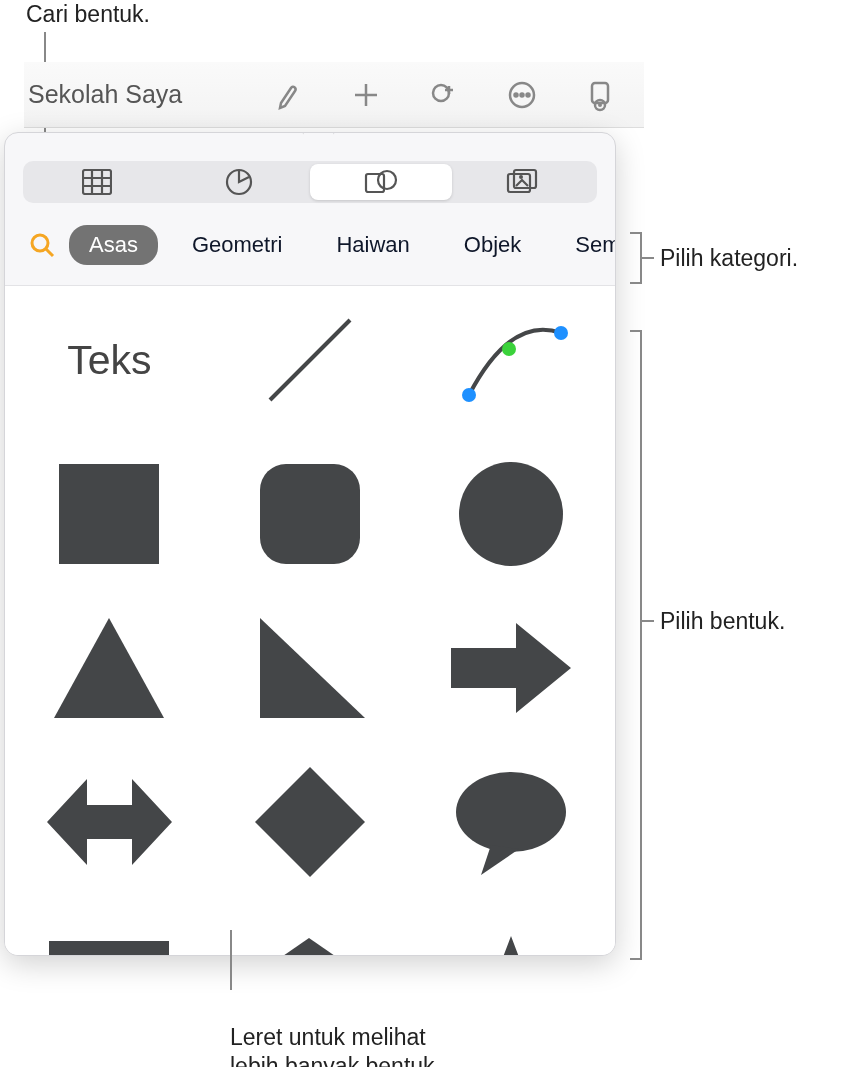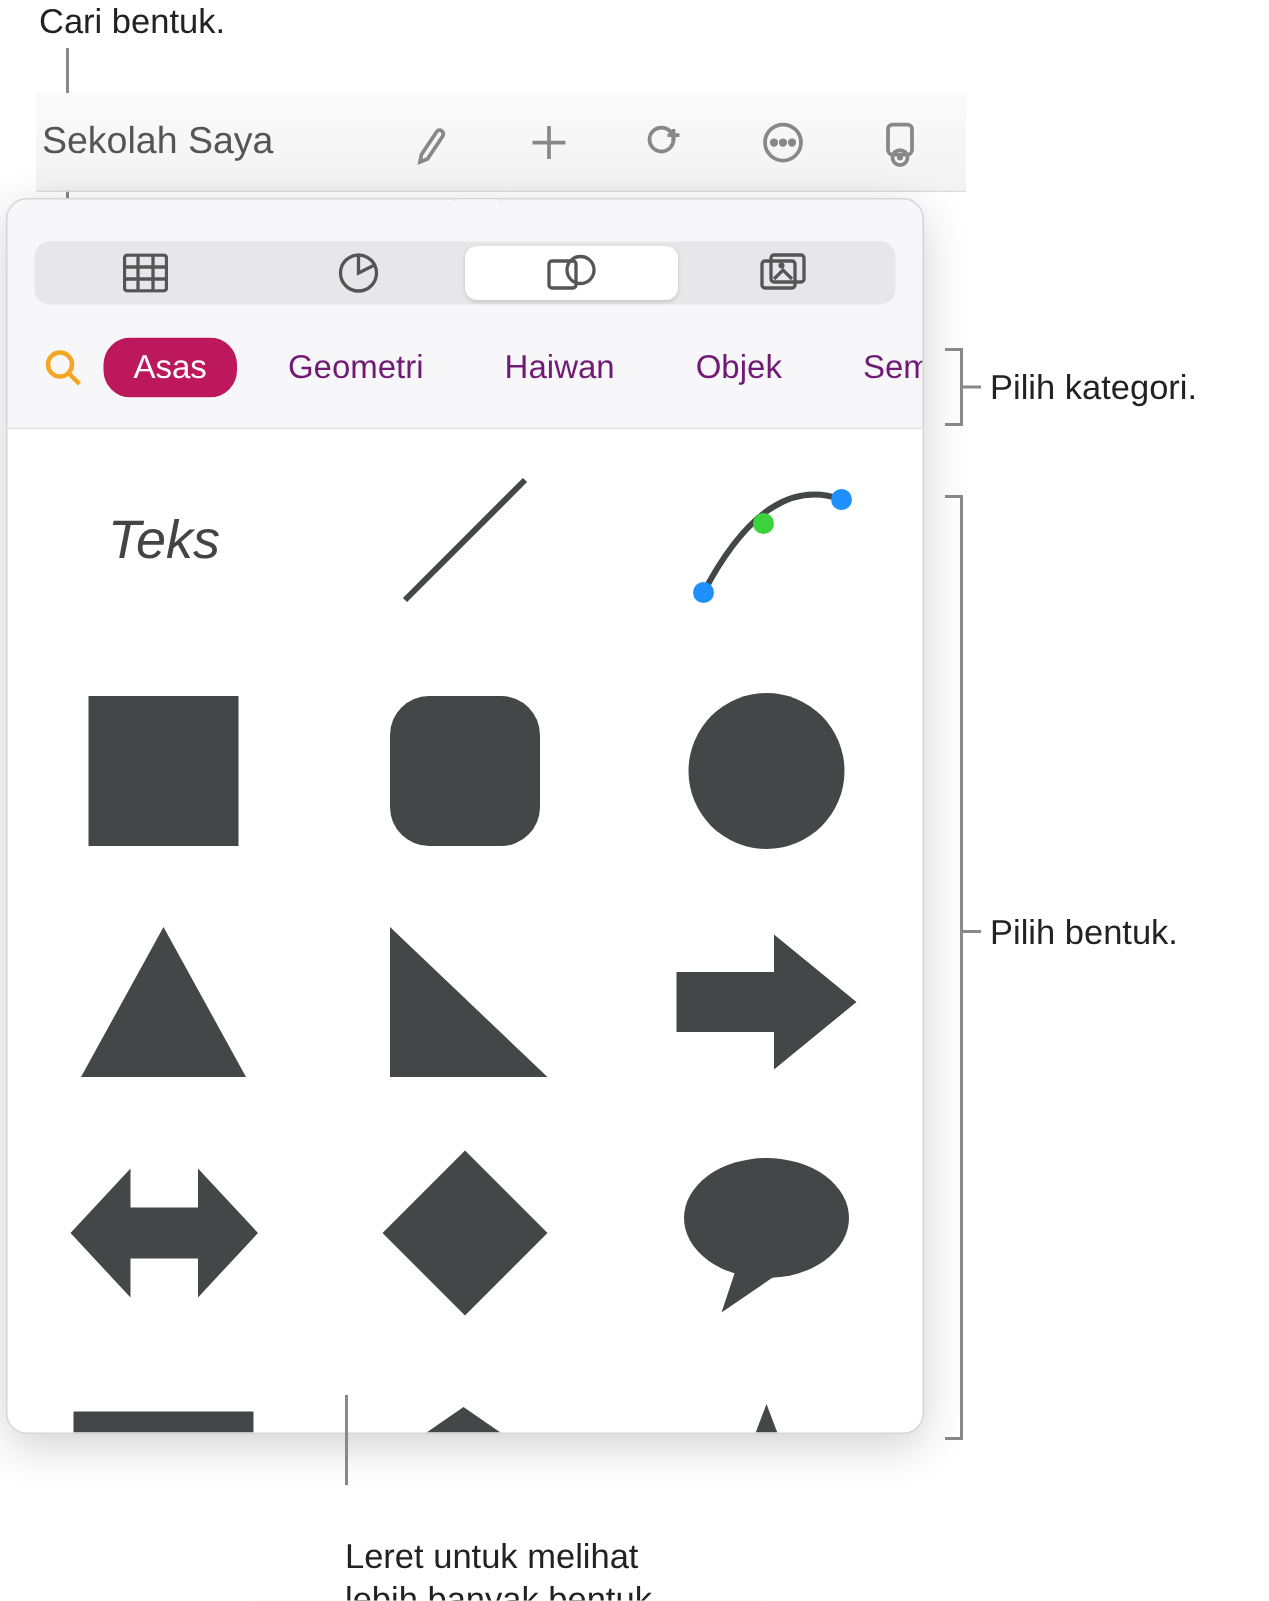--- a/index.html
+++ b/index.html
@@ -119,25 +119,25 @@
   .search-btn {
     width:34px;height:34px;
     display:flex;align-items:center;justify-content:center;
     cursor:pointer;
   }
   .search-btn svg { stroke:#f5a623;fill:none;stroke-width:3;}
   .cat-item {
     padding: 7px 20px;
     border-radius: 18px;
     font-size: 22px;
-    color:#701a75;
+    color:#0f172a;
     cursor:pointer;
   }
   .cat-item.active {
-    background:#be185d;
+    background:#737373;
     color:#fff;
   }
 
   .shapes-area {
     position:absolute;
     top:152px;
     left:0; right:0; bottom:0;
     background:#fff;
     border-top:1px solid #e3e3e6;
     padding: 14px 28px;
@@ -150,24 +150,23 @@
     row-gap: 34px;
   }
   .shape-cell {
     height:120px;
     display:flex;
     align-items:center;
     justify-content:center;
     cursor:pointer;
   }
   .shape-cell .txt {
-    font-size:36px;
+    font-size:41px;
     font-weight:400;
     color:#444;
-    font-style:italic;
   }
   .sh-fill { fill:#444648; }
   .sh-stroke { stroke:#444648; fill:none; }
 
   
   .bracket-cat {
     position:absolute;
     top:232px; left:628px;
     width:14px; height:52px;
     border-right:2px solid #888;

